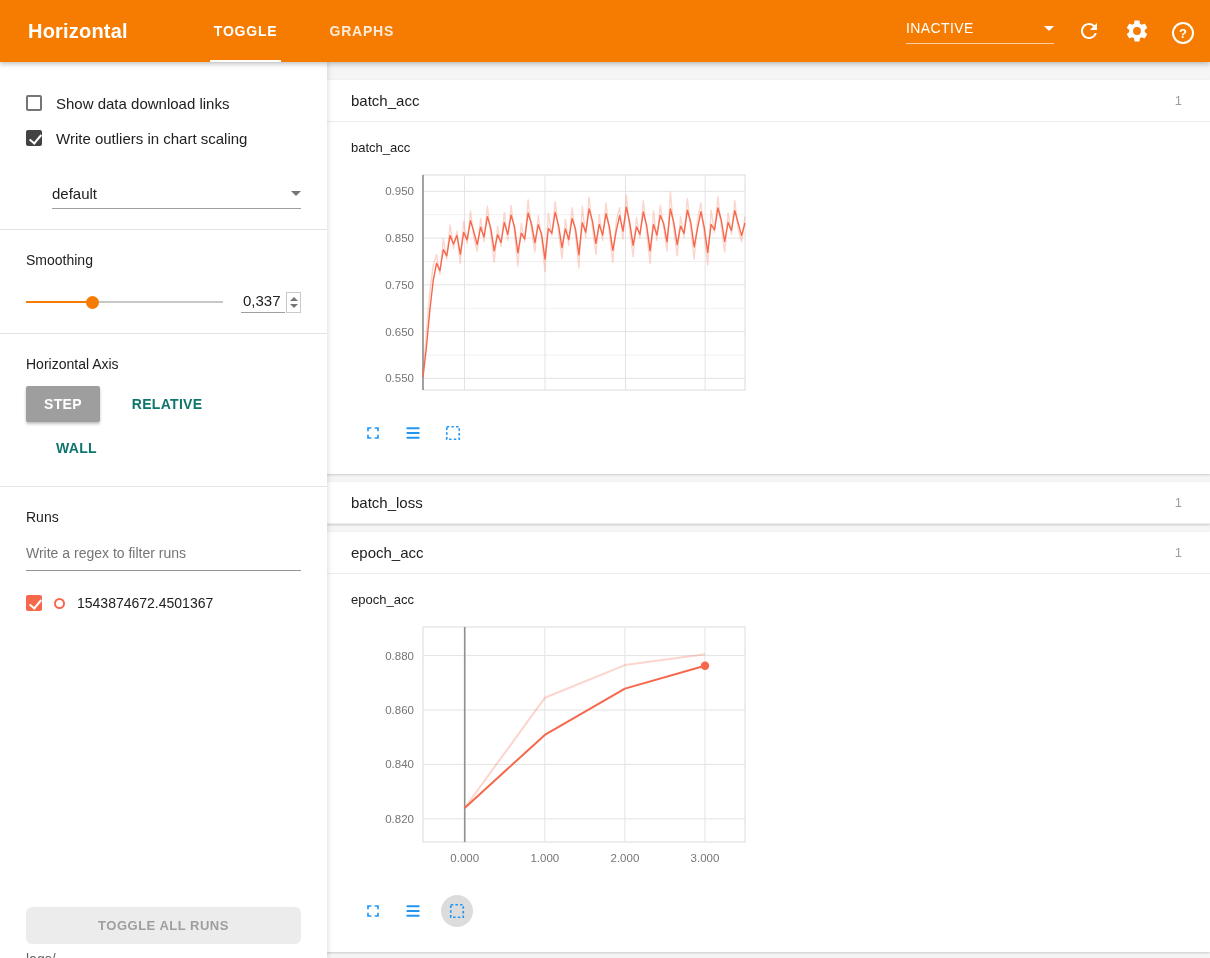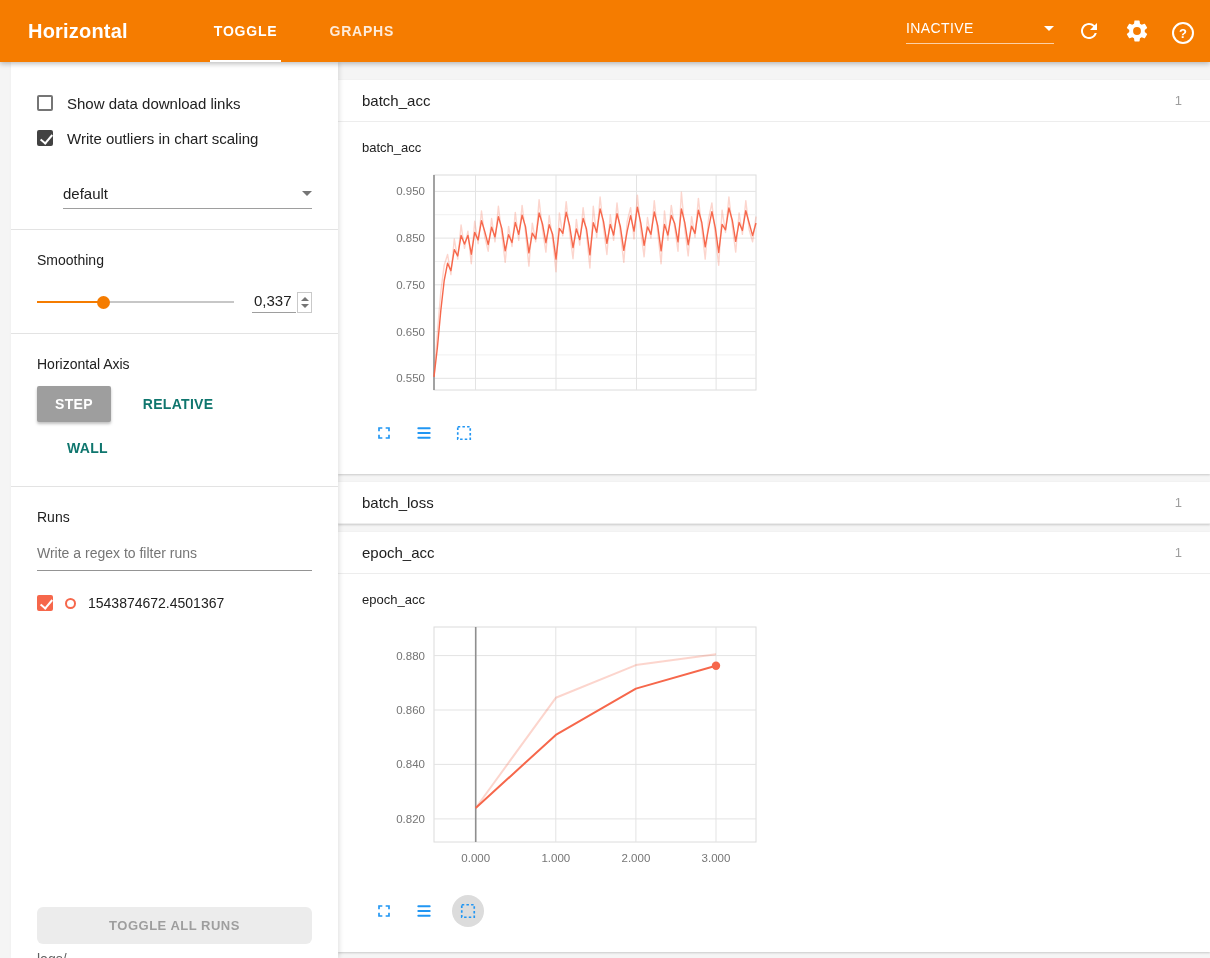--- a/index.html
+++ b/index.html
@@ -21,21 +21,21 @@
   .select-inactive { width:148px; border-bottom:1px solid rgba(255,255,255,.65); padding-bottom:7px;
                      display:flex; align-items:center; font-size:14px; letter-spacing:.4px; cursor:pointer; }
   .caret-down-w { width:0; height:0; border-left:5px solid transparent; border-right:5px solid transparent;
                   border-top:5px solid #fff; margin-left:auto; }
   .hicon { width:26px; height:26px; display:flex; align-items:center; justify-content:center; cursor:pointer; }
   .help-circle { width:22px; height:22px; border:2px solid #fff; border-radius:50%; display:flex;
                  align-items:center; justify-content:center; font-size:13px; font-weight:bold; cursor:pointer; }
   .help-circle::after { content:"?"; }
 
   
-  .layout { display:flex; height:896px;padding-left:11px; }
+  .layout { display:flex; height:896px; }
 
   
   .sidebar { width:327px; background:#fff; position:relative; padding:28px 26px 0 26px;
              box-shadow:2px 0 4px rgba(0,0,0,.10); z-index:5; overflow:hidden; flex:none; }
   .checkrow { display:flex; align-items:center; height:26px; margin-bottom:9px; white-space:nowrap; overflow:hidden; cursor:pointer; }
   .cb { width:16px; height:16px; border:2px solid #757575; border-radius:2px; flex:none; position:relative; background:#fff; }
   .cb.checked-dark { background:#424242; border-color:#424242; }
   .cb.checked-run  { background:var(--run); border-color:var(--run); }
   .cb.checked-dark::after, .cb.checked-run::after {
       content:""; position:absolute; left:3.5px; top:-0.5px; width:5px; height:10px;

